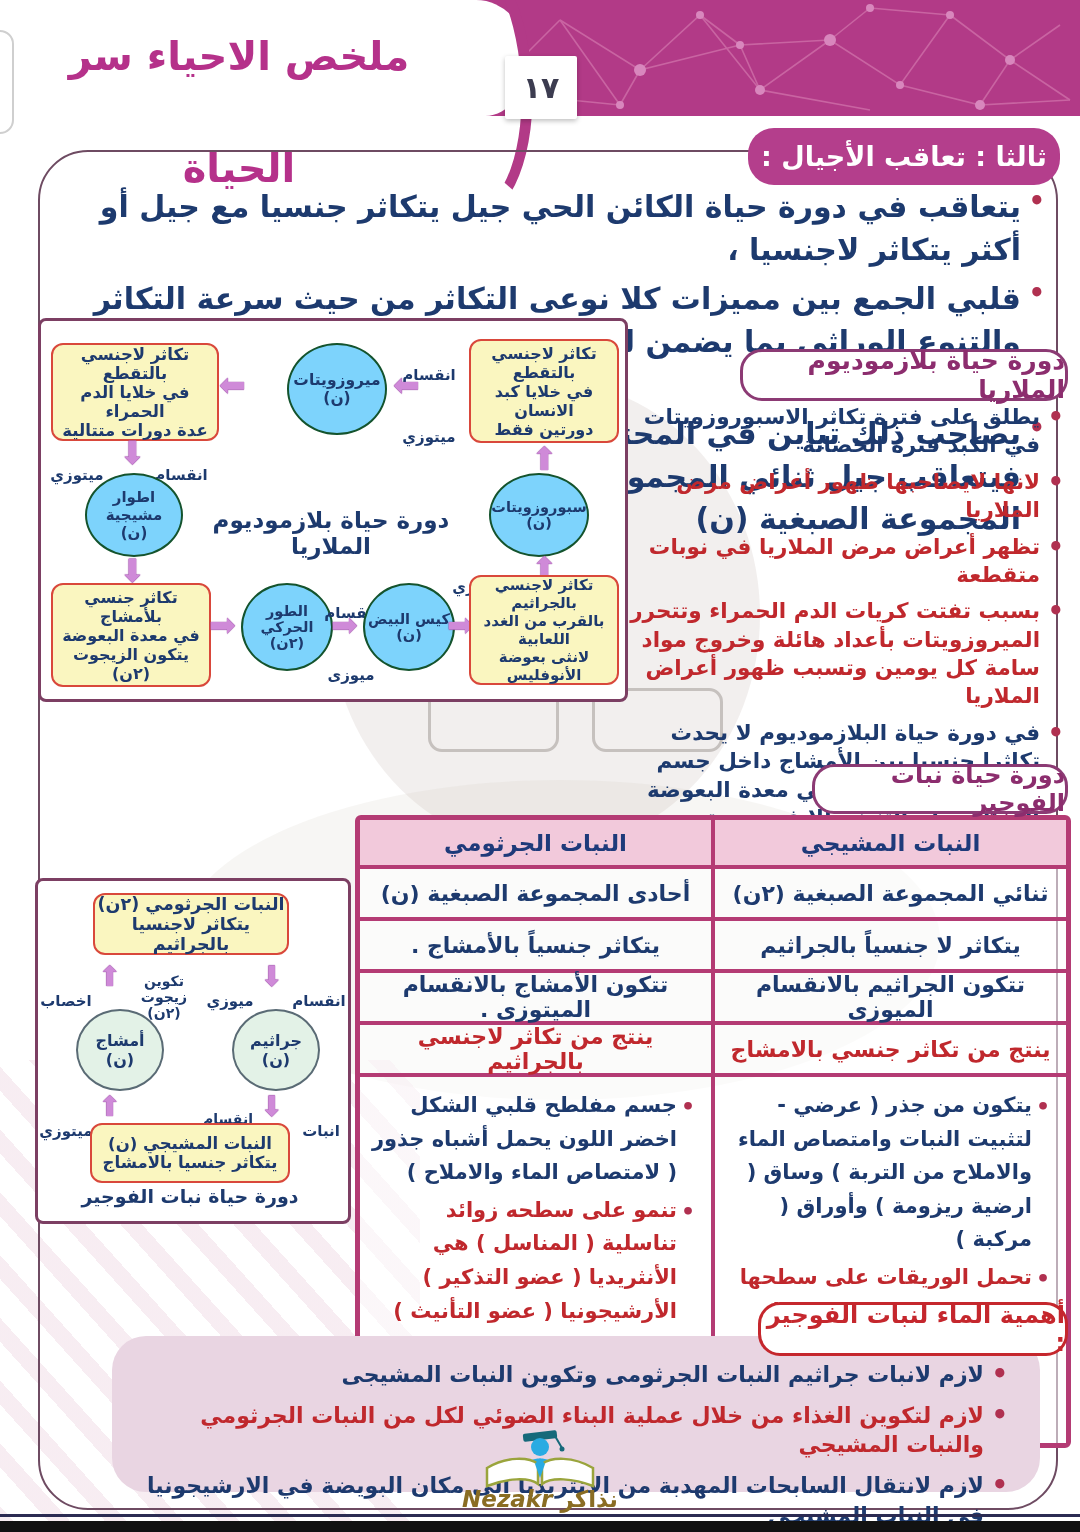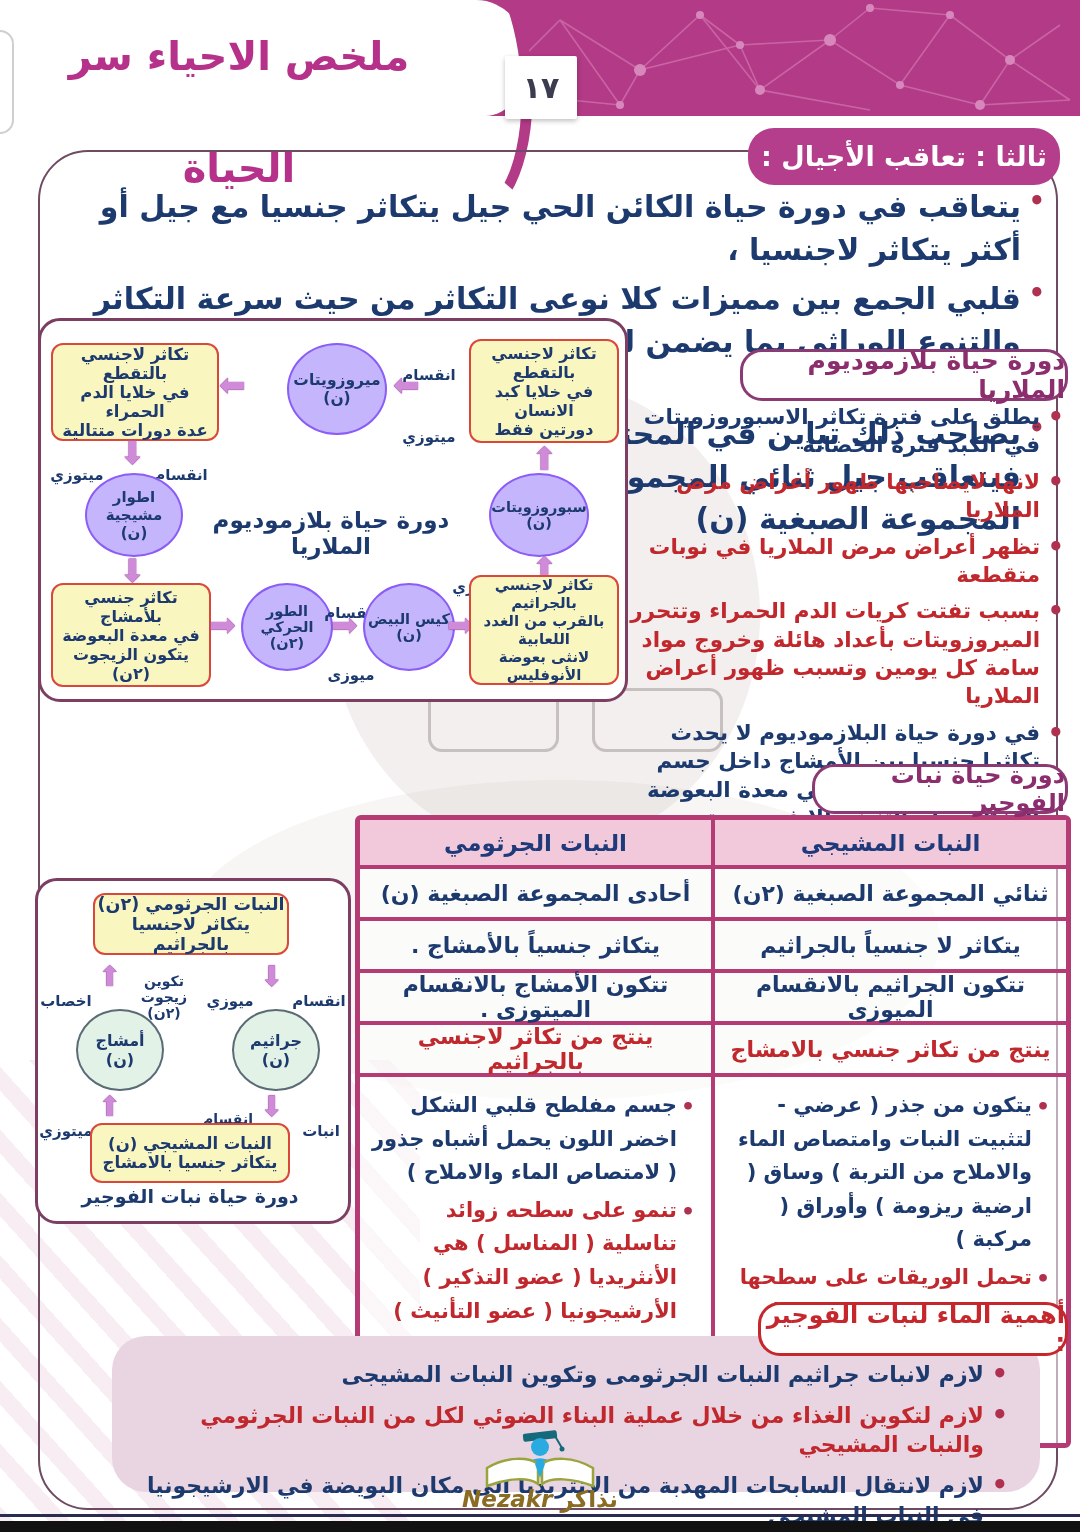--- a/index.html
+++ b/index.html
@@ -53,25 +53,25 @@
   .gen{left:45px;top:186px;width:1002px;font-size:30px;line-height:1.42;}
   .mal-bullets{left:626px;top:403px;width:440px;font-size:21.5px;line-height:1.32;}
   .mal-bullets .bi{margin-bottom:8px;}
   .water-box{position:absolute;left:112px;top:1336px;width:928px;height:156px;background:#e9d5e2;
              border-radius:34px;z-index:2;}
   .water-list{position:absolute;left:18px;top:24px;width:880px;font-size:22px;line-height:1.35;
               text-align:right;font-weight:700;}
   .water-list .bi{margin-bottom:11px;}
 
   
-  .diag{position:absolute;background:#fff;border:3px solid #7c3f63;border-radius:22px;z-index:2;}
+  .diag{position:absolute;background:#fff;border:3px solid #7c3f63;border-radius:8px;z-index:2;}
   .ybox{position:absolute;background:#faf6c0;border:2.5px solid #d9483b;border-radius:12px;
         display:flex;align-items:center;justify-content:center;text-align:center;
         color:#1d3a6e;font-weight:700;}
-  .gcirc{position:absolute;background:#c4b5fd;border:2px solid #8b5cf6;border-radius:50%;
+  .gcirc{position:absolute;background:#7dd3fc;border:2px solid #14532d;border-radius:50%;
          display:flex;align-items:center;justify-content:center;text-align:center;
          color:#1d3a6e;font-weight:700;}
   .wcirc{background:#e3f2e7;border:2px solid #5a6b75;}
   .dlbl{position:absolute;color:#1d3a6e;font-weight:700;font-size:15px;text-align:center;line-height:1.15;margin-top:20px;}
   .dtitle{position:absolute;color:#1d3a6e;font-weight:800;text-align:center;}
   .ga{position:absolute;color:#cf8ad8;text-shadow:0 0 1px #8d3a99,0 0 1px #8d3a99;font-size:32px;line-height:1;}
   .ga-l::before{content:"⬅";} .ga-r::before{content:"➡";}
   .ga-u::before{content:"⬆";} .ga-d::before{content:"⬇";}
 
   .mal-diagram{left:38px;top:318px;width:584px;height:378px;}

